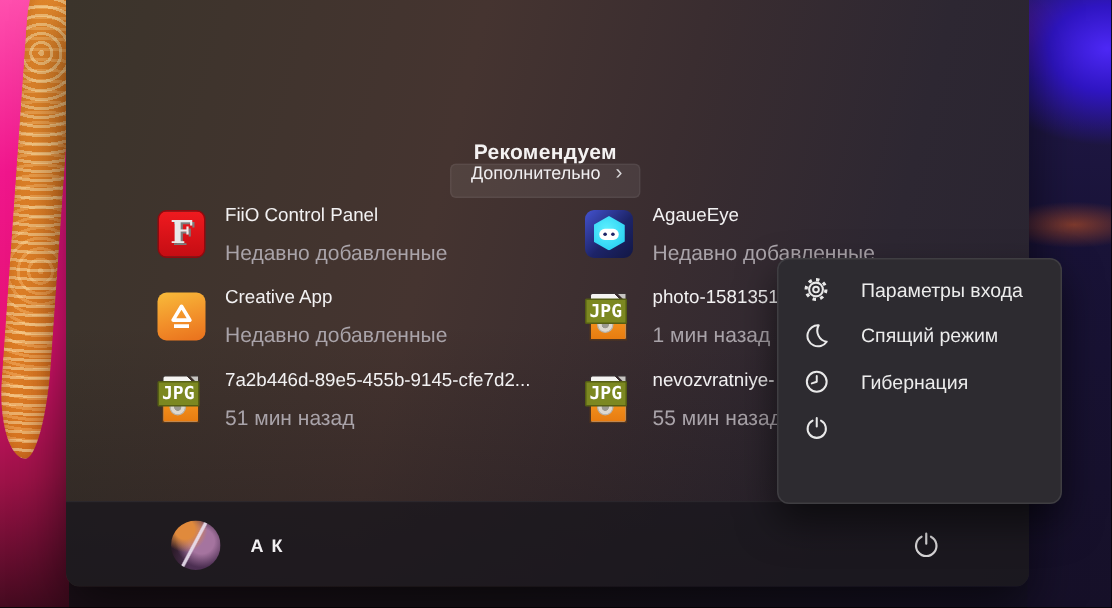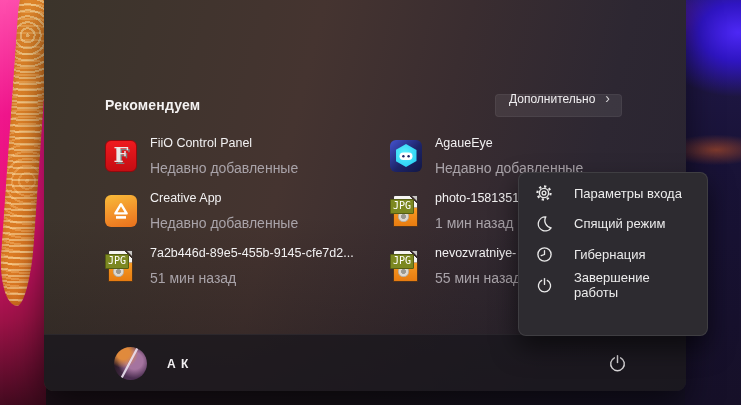--- a/index.html
+++ b/index.html
@@ -29,21 +29,21 @@
 
   
   .start-menu { position:absolute; left:44px; top:0; width:642px; height:391px;
     border-radius:0 0 9px 9px; overflow:hidden;
     background:
       linear-gradient(180deg, rgba(0,0,0,0) 55%, rgba(8,6,12,.30) 100%),
       linear-gradient(104deg,#3b342b 0%,#453430 38%,#3a2d30 58%,#2d2732 80%,#292431 100%);
     box-shadow:0 14px 34px rgba(0,0,0,.55); }
 
   .rec-header { position:absolute; left:61px; right:64px; top:93px; height:24px;
-    display:flex; align-items:center; justify-content:space-between; }
+    display:flex; align-items:center; justify-content:space-between;flex-direction:column; }
   .rec-title { color:#f4f2f2; font-size:14px; font-weight:700; letter-spacing:.2px; }
   .more-btn { display:flex; align-items:center; gap:10px; height:23px; padding:0 11px 12px 13px;
     background:rgba(255,255,255,.075); border:1px solid rgba(255,255,255,.055);
     border-radius:4px; color:#f0eef0; font-size:12px; cursor:default; }
   .more-btn .chev { font-size:14px; color:#d8d6d8; line-height:1; transform:translateY(-1px); }
 
   .rec-grid { position:absolute; left:61px; top:133px; width:565px;
     display:grid; grid-template-columns:285px 280px; grid-auto-rows:45px; row-gap:10px; }
   .rec-item { display:flex; align-items:center; gap:13px; border-radius:4px; }
   .rec-text { display:flex; flex-direction:column; gap:10px; overflow:hidden; }
@@ -63,21 +63,21 @@
     display:flex; align-items:center; justify-content:center; }
   .icon-creative { background:linear-gradient(165deg,#f8bb3a 0%,#f2902a 55%,#e9701c 100%);
     border-radius:6px; display:flex; align-items:center; justify-content:center; }
   .icon-jpg { }
   .icon-jpg .page { position:absolute; left:4px; top:1px; width:23px; height:30px;
     background:linear-gradient(225deg, rgba(0,0,0,0) 5px, #f5f4f2 5px); border-radius:1px;
     box-shadow:0 0 0 1px rgba(60,60,60,.35); }
   .icon-jpg .fold { position:absolute; right:5px; top:1px; width:0; height:0;
     border-left:5px solid #c7c5c2; border-top:5px solid transparent; transform:rotate(180deg); }
   .icon-jpg .tag { position:absolute; left:0; top:4px; background:#7c8821; border:1px solid #555e14;
-    color:#fff; font-size:10px; font-weight:400; font-family:"DejaVu Sans Mono",monospace;
+    color:#fff; font-size:12px; font-weight:700; font-family:"DejaVu Sans Mono",monospace;
     padding:0.5px 2px; line-height:1.2; border-radius:1px; }
   .icon-jpg .photo { position:absolute; left:4px; bottom:1px; width:23px; height:18px;
     background:linear-gradient(180deg,#f79a24,#e87c10); box-shadow:0 0 0 1px rgba(120,60,0,.4); }
   .icon-jpg .lens { position:absolute; left:4px; top:3px; width:11px; height:11px; border-radius:50%;
     background:radial-gradient(circle,#9a9890 0 2.2px,#ddd8d0 2.6px 4.4px,#b8b4ac 4.8px); }
 
   
   .user-bar { position:absolute; left:0; right:0; bottom:0; height:57px;
     background:rgba(25,23,30,.78); border-top:1px solid rgba(255,255,255,.06);
     border-radius:0 0 9px 9px; }
@@ -260,18 +260,17 @@
       <span>Гибернация</span>
     </div>
 
     <div class="fly-item">
       <span class="fico">
         <svg width="17" height="17" viewBox="0 0 17 17">
           <path d="M5.7 3.4a6.1 6.1 0 1 0 5.6 0" fill="none" stroke="#e9e9e9" stroke-width="1.35" stroke-linecap="round"></path>
           <line x1="8.5" y1="1.6" x2="8.5" y2="7.4" stroke="#e9e9e9" stroke-width="1.35" stroke-linecap="round"></line>
         </svg>
       </span>
-      <span>Завершение работы</span>
     </div>
 
 
   </div>
 </div>
 
 </body></html>

